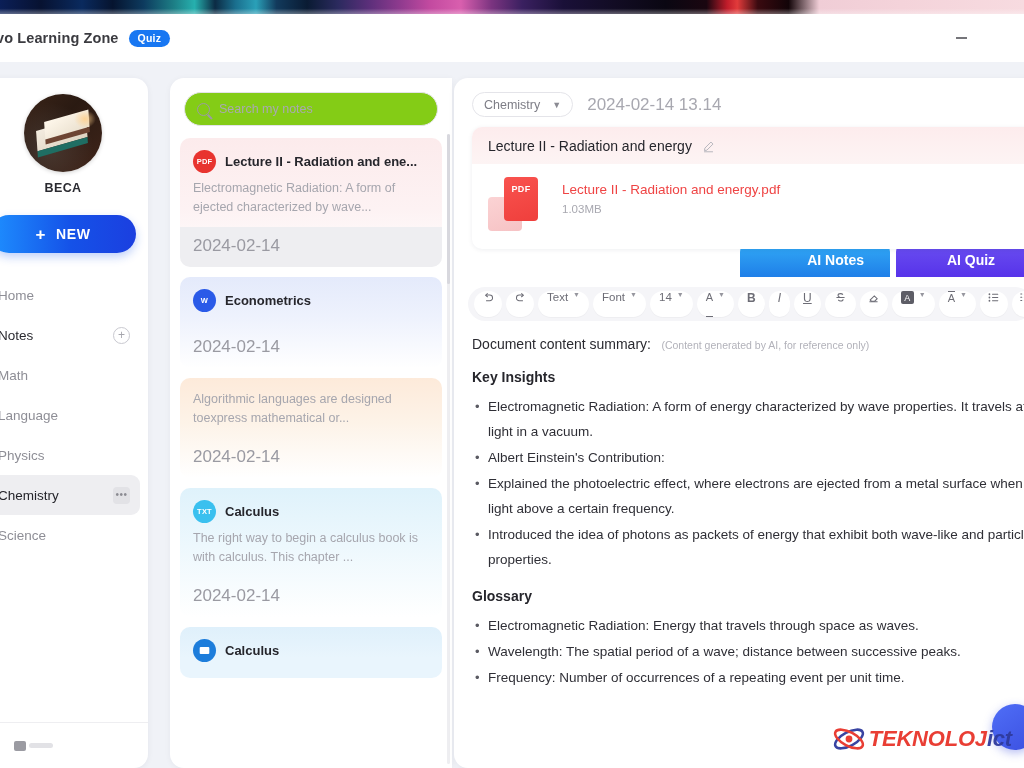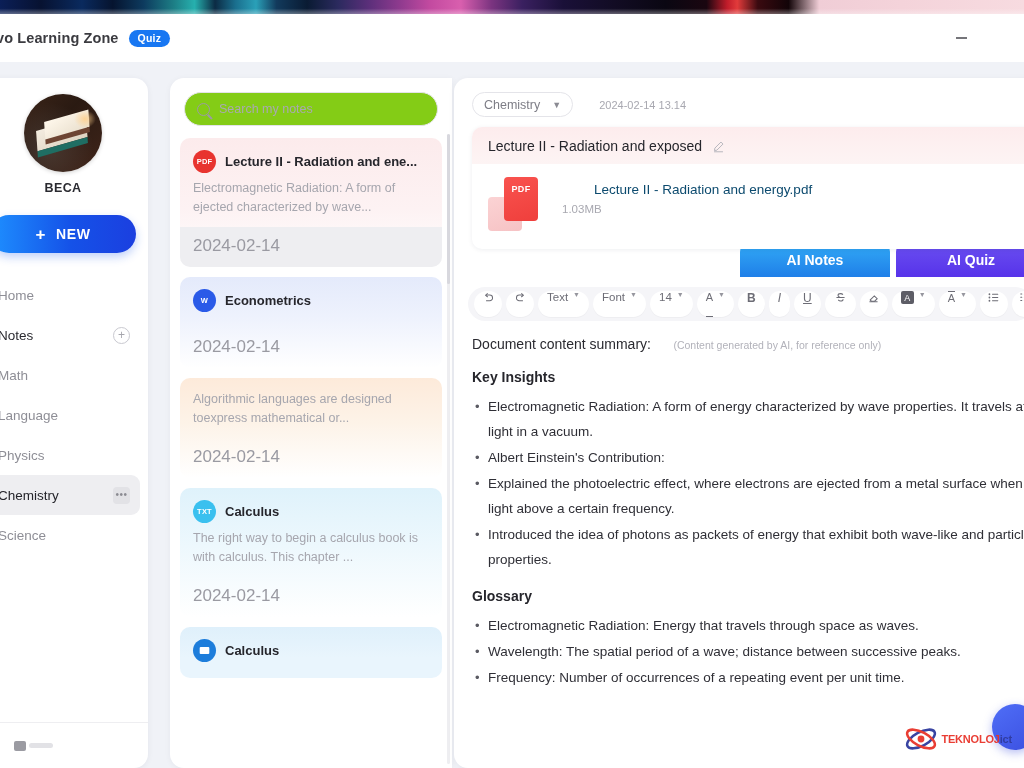--- a/index.html
+++ b/index.html
@@ -185,21 +185,21 @@
     background: #ffffff; border-radius: 14px 0 0 14px;
     box-shadow: 0 1px 6px rgba(20,30,60,.05);
     overflow: hidden;
   }
   .main-head { display: flex; align-items: center; padding: 14px 0 10px 18px; }
   .cat-pill {
     height: 25px; border: 1px solid #e4e4e9; border-radius: 13px;
     display: flex; align-items: center; padding: 0 11px; font-size: 12.5px; color: #7d7d86;
   }
   .cat-pill .caret { margin-left: 12px; font-size: 9px; color: #8b8b93; }
-  .head-date { margin-left: 26px; font-size: 11px; color: #a8a8b0; }
+  .head-date { margin-left: 14px; font-size: 17px; color: #a8a8b0; }
 
   .doc-card {
     margin: 0 0 0 18px; border-radius: 10px; overflow: hidden;
     background: #ffffff; box-shadow: 0 1px 5px rgba(20,30,60,.07);
     position: relative;
   }
   .doc-card-head {
     background: linear-gradient(180deg,#fdeced 0%, #fdf4f4 100%);
     padding: 11px 16px 10px; display: flex; align-items: center;
   }
@@ -213,31 +213,31 @@
   .pdf-stack .sheet-back {
     position: absolute; left: 0; bottom: 0; width: 34px; height: 34px;
     background: linear-gradient(160deg,#fbd3d4,#f6c2c4); border-radius: 4px;
   }
   .pdf-stack .sheet-front {
     position: absolute; left: 16px; top: 0; width: 34px; height: 44px;
     background: linear-gradient(160deg,#f9534f,#ef3f3c); border-radius: 4px;
     display: flex; align-items: flex-start; justify-content: center; padding-top: 7px;
     color: #fff; font-size: 9px; font-weight: 700; letter-spacing: .3px;
   }
-  .doc-file-name { font-size: 13.5px; color: #0c4a6e; margin-top: 5px; margin-left: 32px; }
+  .doc-file-name { font-size: 13.5px; color: #ef4444; margin-top: 5px; }
   .doc-file-size { font-size: 11.5px; color: #a8a8b0; margin-top: 6px; }
 
   .ai-tabs { display: flex; justify-content: flex-end; margin-top: -6px; padding-right: 0; }
   .ai-tab {
     height: 34px; min-width: 150px; padding: 0 26px;
     display: flex; align-items: center; justify-content: center;
     color: #fff; font-size: 14px; font-weight: 700;
     border-radius: 9px 9px 0 0;
   }
-  .ai-tab.notes { background: linear-gradient(180deg,#32aaf6 0%, #1f7fe8 100%); }
+  .ai-tab.notes { background: linear-gradient(180deg,#32aaf6 0%, #1f7fe8 100%); justify-content: flex-end; }
   .ai-tab.quiz  { background: linear-gradient(180deg,#6a4ff0 0%, #5733ea 100%); margin-left: 6px; }
 
   .toolbar {
     margin: 10px 14px 0 14px; background: #f5f5f8; border-radius: 20px;
     height: 34px; display: flex; align-items: center; padding: 0 6px; gap: 4px;
     overflow: hidden;
   }
   .tb {
     height: 26px; border-radius: 13px; background: #fff;
     display: flex; justify-content: center;
@@ -247,39 +247,39 @@
   .tb.icon { width: 28px; padding: 0; }
   .tb .mini-caret { margin-left: 5px; font-size: 7px; color: #96969e; }
   .tb svg { display: block; }
   .tb .hl-box {
     width: 13px; height: 13px; background: #5d5d66; color: #fff; border-radius: 2px;
     font-size: 9px; display: flex; align-items: center; justify-content: center;
   }
 
   .summary { padding: 14px 0 0 18px; }
   .summary-head { font-size: 14px; color: #2a2a30; }
-  .summary-note { font-size: 10.5px; color: #b2b2ba; margin-left: 18px; }
+  .summary-note { font-size: 10.5px; color: #b2b2ba; margin-left: 6px; }
   .sec-title { font-size: 14px; font-weight: 700; color: #26262c; margin-top: 16px; }
   ul.bullets { margin-top: 9px; padding-left: 16px; list-style: none; }
   ul.bullets li {
     position: relative; font-size: 13.5px; line-height: 25px; color: #2f2f36;
     padding-left: 0; margin-bottom: 1px; white-space: normal;
   }
   ul.bullets li::before {
     content: "•"; position: absolute; left: -13px; top: 0; color: #5a5a62; font-size: 13px;
   }
   .wide li { width: 630px; }
 
   
   .watermark {
     position: absolute; right: 12px; bottom: 14px;
     display: flex; align-items: center; opacity: .95;
   }
   .wm-atom { width: 34px; height: 30px; position: relative; margin-right: 3px; }
-  .wm-text { font-size: 11px; font-weight: 800; letter-spacing: -.2px; }
+  .wm-text { font-size: 22px; font-weight: 800; letter-spacing: -.2px; font-style: italic; }
   .wm-text .o1 { color: #e8342a; }
   .wm-text .o2 { color: #2f3b9e; }
   .fab {
     position: absolute; right: -14px; bottom: 18px; width: 46px; height: 46px;
     border-radius: 50%; background: linear-gradient(145deg,#4f6ef7,#3b4fe0);
     box-shadow: 0 3px 10px rgba(50,70,220,.35);
   }
 </style>
 </head>
 <body>
@@ -414,21 +414,21 @@
       <div class="main-head">
         <div class="cat-pill">
           <span>Chemistry</span>
           <span class="caret">▼</span>
         </div>
         <div class="head-date">2024-02-14 13.14</div>
       </div>
 
       <div class="doc-card">
         <div class="doc-card-head">
-          <div class="doc-title">Lecture II - Radiation and exposed</div>
+          <div class="doc-title">Lecture II - Radiation and energy</div>
           <span class="pencil">
             <svg width="13" height="13" viewBox="0 0 16 16" fill="none" stroke="#b5b5bc" stroke-width="1.2">
               <path d="M11 2.5l2.5 2.5L6 12.5 3 13l.5-3L11 2.5z"></path>
               <path d="M2.5 14.5h11"></path>
             </svg>
           </span>
         </div>
         <div class="doc-card-body">
           <div class="pdf-stack">
             <div class="sheet-back"></div>

